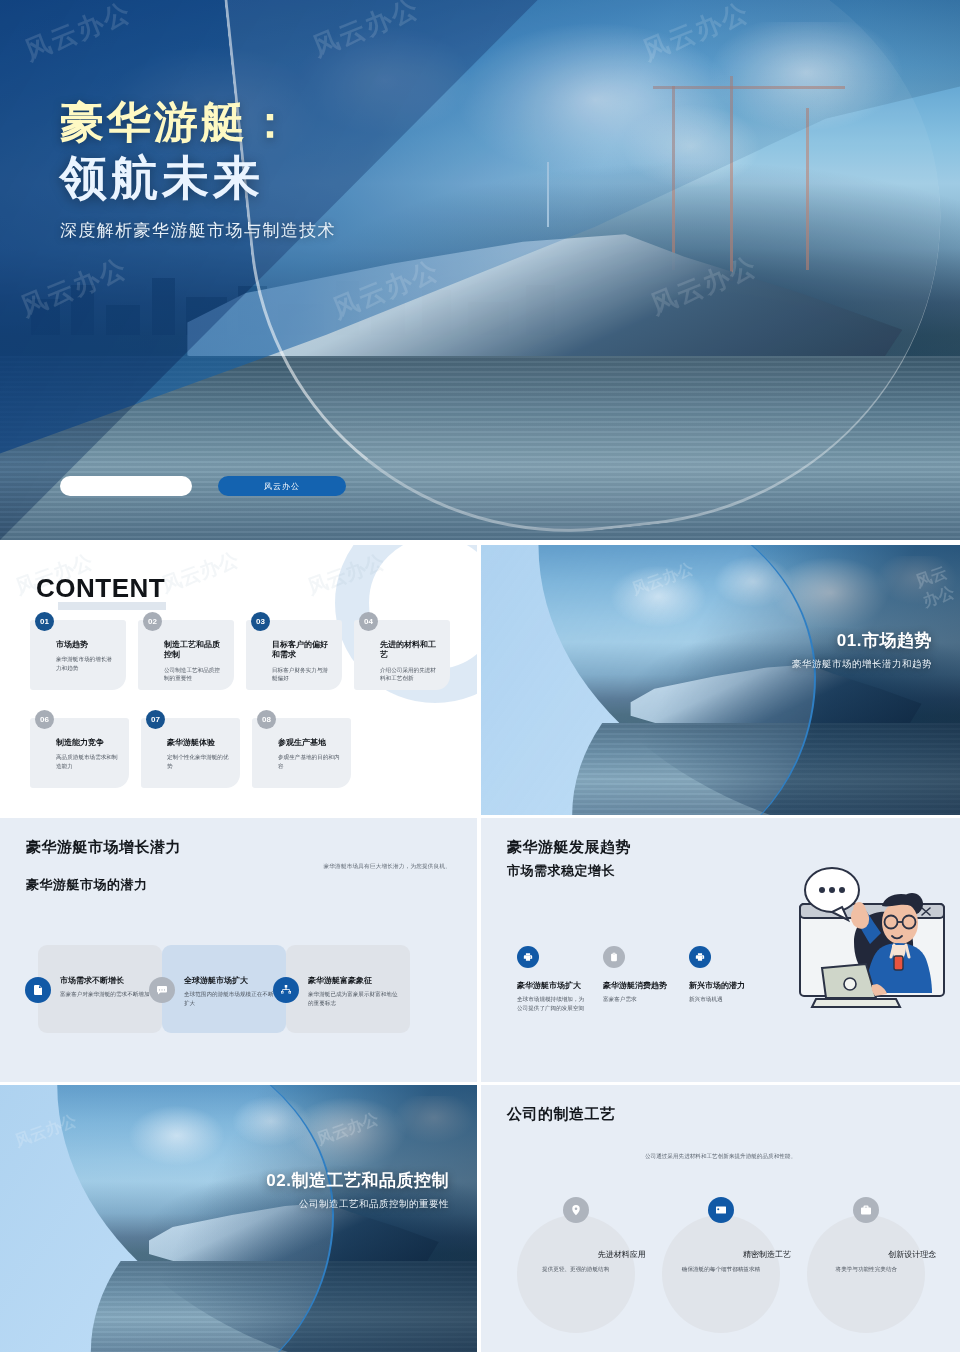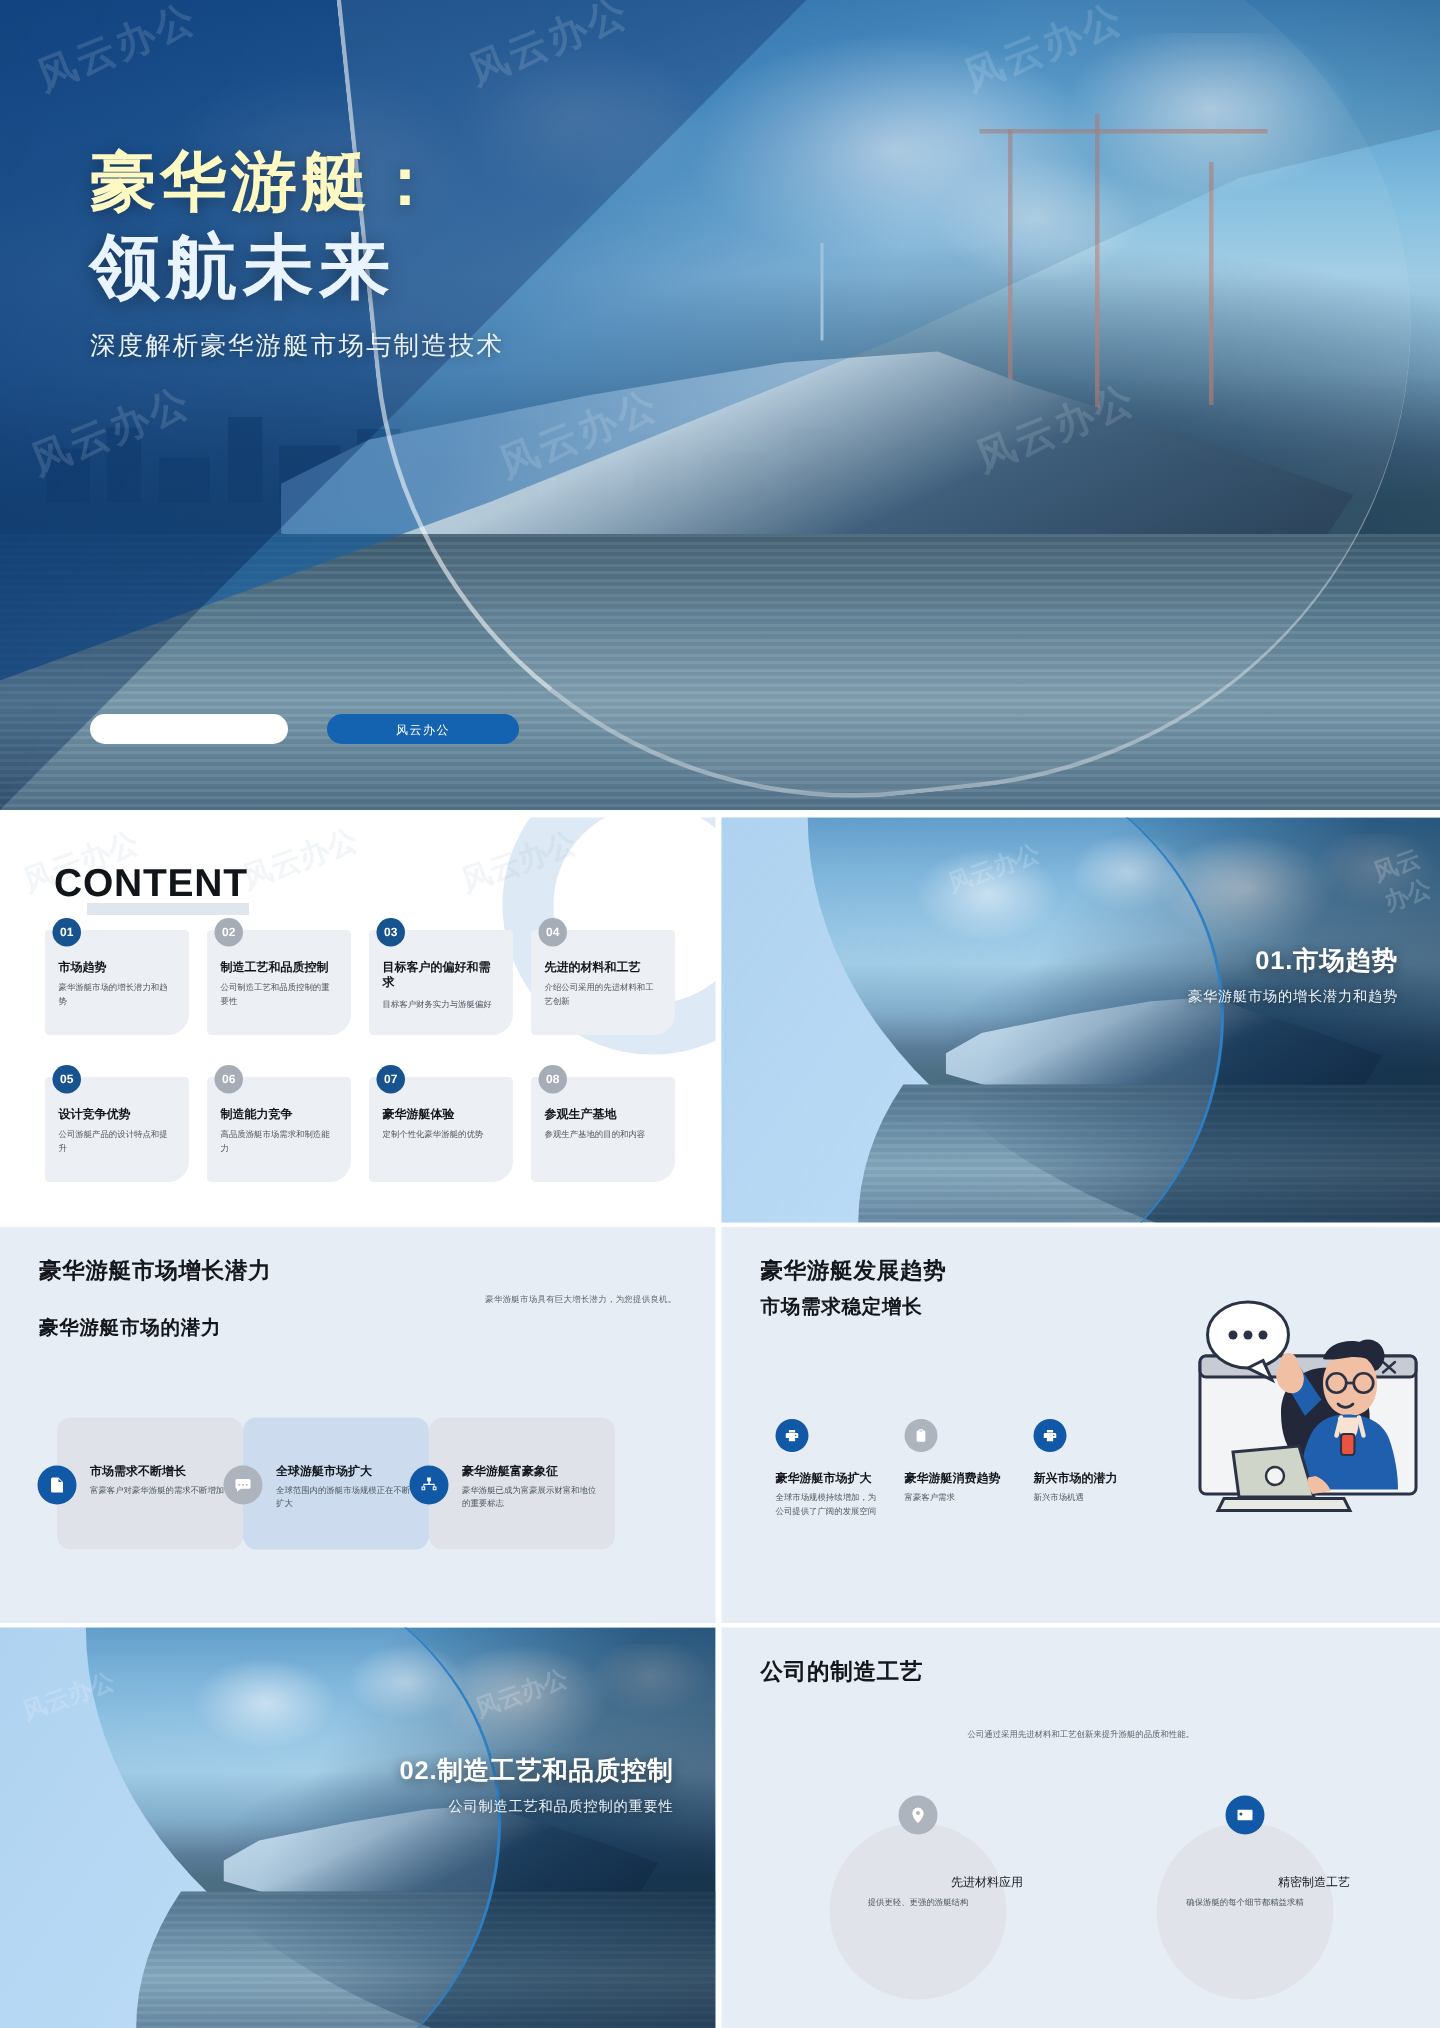--- a/index.html
+++ b/index.html
@@ -129,21 +129,21 @@
   .content-title-bar {
     position: absolute; left: 58px; top: 57px; width: 108px; height: 8px;
     background: #dfe6ee;
   }
   .cards { position: absolute; left: 30px; top: 75px; width: 420px; }
   .card-row { display: flex; gap: 12px; margin-bottom: 12px; }
   .card {
     position: relative; width: 99px; height: 70px;
     background: #eceff3;
     border-radius: 3px 3px 14px 3px;
-    padding: 20px 9px 6px 9px;
+    padding: 20px 9px 6px 26px;
   }
   .card-num {
     position: absolute; left: 5px; top: -8px;
     width: 19px; height: 19px; border-radius: 50%;
     color: #fff; font-size: 8px; font-weight: 700;
     display: flex; align-items: center; justify-content: center;
   }
   .card-num.blue { background: #17538f; }
   .card-num.grey { background: #a7adb6; }
   .card-h { font-size: 8px; font-weight: 700; color: #14181d; line-height: 1.3; }
@@ -365,25 +365,20 @@
           <div class="card-d">目标客户财务实力与游艇偏好</div>
         </div>
         <div class="card">
           <div class="card-num grey">04</div>
           <div class="card-h">先进的材料和工艺</div>
           <div class="card-d">介绍公司采用的先进材料和工艺创新</div>
         </div>
       </div>
       <div class="card-row" style="margin-top:28px;">
         <div class="card">
-          <div class="card-num blue">05</div>
-          <div class="card-h">设计竞争优势</div>
-          <div class="card-d">公司游艇产品的设计特点和提升</div>
-        </div>
-        <div class="card">
           <div class="card-num grey">06</div>
           <div class="card-h">制造能力竞争</div>
           <div class="card-d">高品质游艇市场需求和制造能力</div>
         </div>
         <div class="card">
           <div class="card-num blue">07</div>
           <div class="card-h">豪华游艇体验</div>
           <div class="card-d">定制个性化豪华游艇的优势</div>
         </div>
         <div class="card">
@@ -555,16 +550,26 @@
       <div class="circ">
         <div class="circ-bg"></div>
         <div class="circ-ic blue">
           <svg viewBox="0 0 24 24">
               <path d="M3 5h18a1 1 0 0 1 1 1v12a1 1 0 0 1-1 1H3a1 1 0 0 1-1-1V6a1 1 0 0 1 1-1zm3.5 3.5a2 2 0 1 0 0 4 2 2 0 0 0 0-4zM4 17l5-6 4 4.4 3-2.6 4 4.2z"></path>
             </svg>
         </div>
         <div class="circ-h">精密制造工艺</div>
         <div class="circ-d">确保游艇的每个细节都精益求精</div>
       </div>
+      <div class="circ">
+        <div class="circ-bg"></div>
+        <div class="circ-ic grey">
+          <svg viewBox="0 0 24 24">
+              <path d="M9 3h6a2 2 0 0 1 2 2v2h3a2 2 0 0 1 2 2v10a2 2 0 0 1-2 2H4a2 2 0 0 1-2-2V9a2 2 0 0 1 2-2h3V5a2 2 0 0 1 2-2zm.6 2.6V7h4.8V5.6H9.6z"></path>
+            </svg>
+        </div>
+        <div class="circ-h">创新设计理念</div>
+        <div class="circ-d">将美学与功能性完美结合</div>
+      </div>
     </div>
   </div>
 
 </div>
 
 </body></html>

